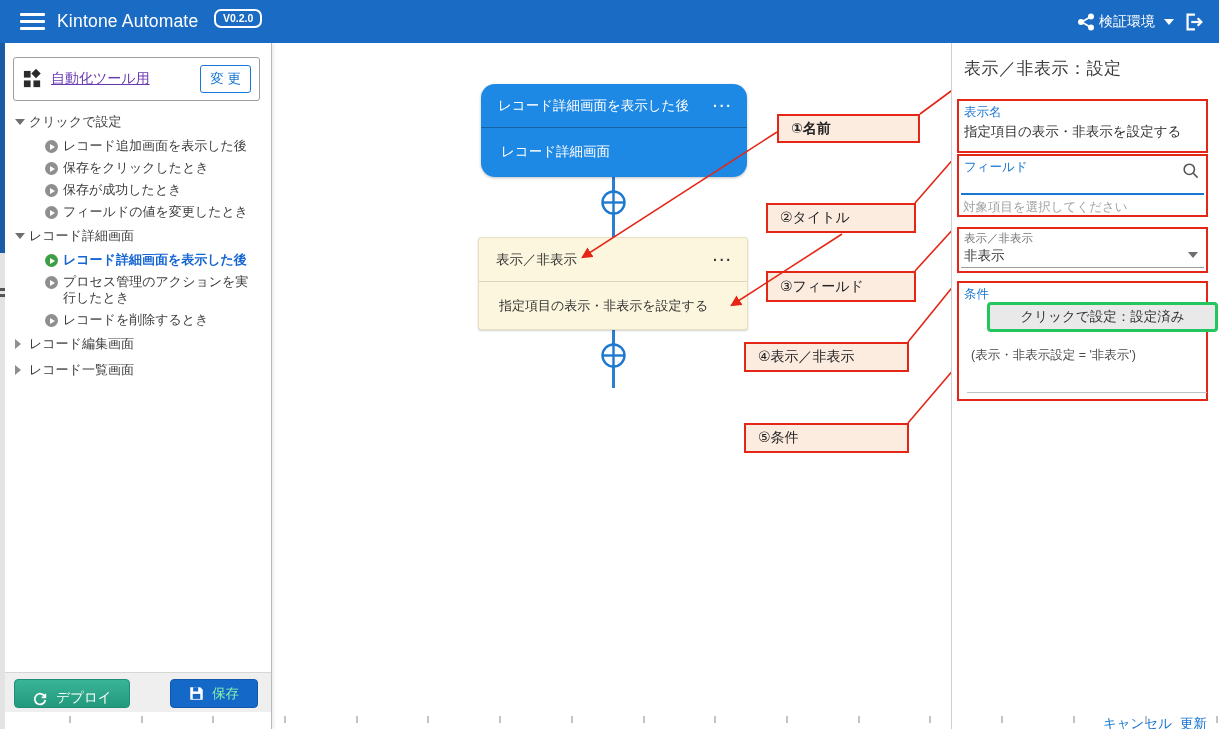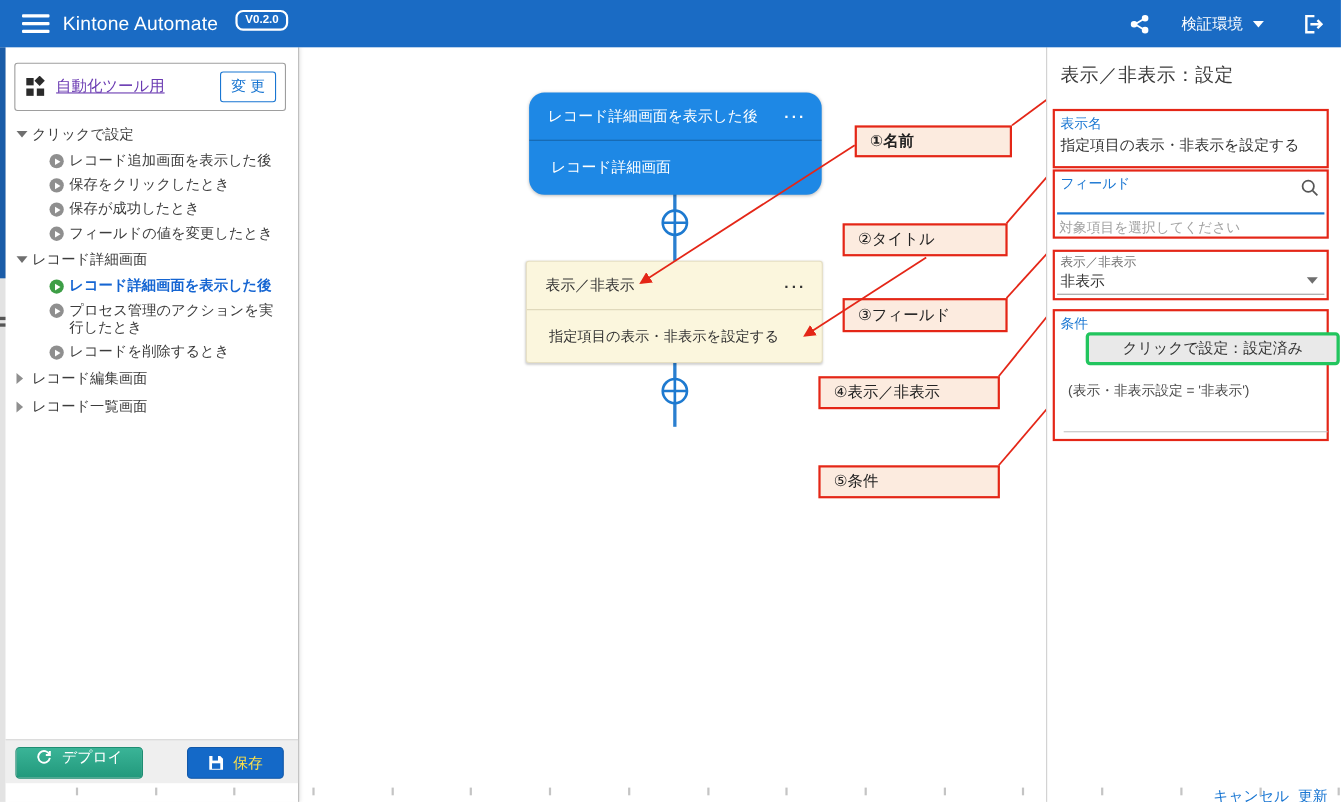--- a/index.html
+++ b/index.html
@@ -6,21 +6,21 @@
   html,body { width:1219px; height:729px; }
   body { font-family:"Liberation Sans","DejaVu Sans",sans-serif; background:#fff; overflow:hidden; }
   #app { position:relative; width:1219px; height:729px; background:#fff; overflow:hidden; }
 
   
   .header { position:absolute; left:0; top:0; width:1219px; height:43px; background:#1a6bc4; z-index:40; display:flex; align-items:center; }
   .hamburger { position:absolute; left:20px; top:13px; width:25px; height:17px; cursor:pointer; }
   .hamburger span { display:block; height:3px; background:#fff; border-radius:1px; margin-bottom:4px; }
   .app-title { position:absolute; left:57px; top:0; height:43px; line-height:43px; color:#fff; font-size:17.5px; font-weight:500; letter-spacing:.2px; }
   .version-badge { position:absolute; left:214px; top:9px; color:#fff; border:2px solid #fff; border-radius:7px; font-size:10.5px; font-weight:bold; padding:1px 7px 2px; }
-  .header-right { position:absolute; right:14px; top:0; height:43px; display:flex; align-items:center; gap:28px; }
+  .header-right { position:absolute; right:14px; top:0; height:43px; display:flex; align-items:center; gap:3px; }
   .env-switcher { display:flex; align-items:center; gap:9px; cursor:pointer; }
   .env-label { color:#fff; font-size:14px; }
   .caret-down-white { width:0; height:0; border-left:5px solid transparent; border-right:5px solid transparent; border-top:6px solid #fff; }
 
   
   .edge-strip { position:absolute; left:0; top:43px; width:5px; height:686px; background:#e3e3e3; z-index:30; }
   .edge-strip .blue { position:absolute; left:0; top:0; width:5px; height:210px; background:#1a5ca8; }
   .edge-strip .mark { position:absolute; left:0; width:5px; height:3px; background:#555; }
 
   
@@ -33,22 +33,22 @@
   .tw { width:14px; display:inline-flex; }
   .caret-exp { width:0; height:0; border-left:5px solid transparent; border-right:5px solid transparent; border-top:6px solid #6f6f6f; }
   .caret-col { width:0; height:0; border-top:5px solid transparent; border-bottom:5px solid transparent; border-left:6px solid #8f8f8f; }
   .tree-item { display:flex; align-items:flex-start; padding:3px 0 3px 40px; cursor:pointer; }
   .play-icon { flex:0 0 13px; width:13px; height:13px; border-radius:50%; background:#8f8f8f; position:relative; margin-top:2px; }
   .play-icon:after { content:""; position:absolute; left:5px; top:3.5px; width:0; height:0; border-top:3px solid transparent; border-bottom:3px solid transparent; border-left:5px solid #fff; }
   .play-icon.green { background:#3d9e46; }
   .tree-item .lbl { margin-left:5px; max-width:198px; line-height:16px; }
   .tree-item.selected .lbl { color:#1565d2; font-weight:bold; }
   .sidebar-footer { position:absolute; left:0; top:629px; width:266px; height:40px; background:#efefef; border-top:1px solid #d6d6d6; }
-  .deploy-btn { position:absolute; left:9px; top:6px; width:116px; height:29px; border:1px solid #1f8d72; border-radius:4px; background:linear-gradient(#3ab497,#22997c); color:#fff; font-size:13.5px; display:flex; align-items:flex-start; justify-content:center; gap:8px; cursor:pointer; font-family:inherit; }
-  .save-btn { position:absolute; left:165px; top:6px; width:88px; height:29px; border:1px solid #1258a8; border-radius:4px; background:#1469c8; color:#fde047; font-size:13.5px; display:flex; align-items:center; justify-content:center; gap:8px; cursor:pointer; font-family:inherit; }
+  .deploy-btn { position:absolute; left:9px; top:6px; width:116px; height:29px; border:1px solid #1f8d72; border-radius:4px; background:linear-gradient(#3ab497,#22997c); color:#fff; font-size:13.5px; display:flex; align-items:flex-end; justify-content:center; gap:8px; cursor:pointer; font-family:inherit; }
+  .save-btn { position:absolute; left:165px; top:6px; width:88px; height:29px; border:1px solid #1258a8; border-radius:4px; background:#1469c8; color:#86efac; font-size:13.5px; display:flex; align-items:center; justify-content:center; gap:8px; cursor:pointer; font-family:inherit; }
 
   
   .connector { position:absolute; left:612px; top:120px; width:2.5px; height:268px; background:#2a7fd0; z-index:1; }
   .flow-node { position:absolute; z-index:2; }
   .node-blue { left:481px; top:84px; width:266px; height:93px; background:#1e88e5; border-radius:14px; box-shadow:0 1px 3px rgba(0,0,0,.25); color:#fff; }
   .node-blue .node-head { border-bottom:1px solid rgba(0,0,0,.28); }
   .node-head { height:44px; display:flex; align-items:center; padding:0 14px 0 17px; font-size:13.5px; }
   .node-menu { margin-left:auto; font-weight:bold; letter-spacing:2px; font-size:14px; cursor:pointer; }
   .node-body { height:47px; display:flex; align-items:center; padding:0 20px; font-size:13.5px; }
   .node-yellow { left:478px; top:237px; width:270px; height:93px; background:#fbf6dd; border:1px solid #e6dfc2; border-radius:3px; box-shadow:0 1px 2px rgba(0,0,0,.18); color:#333; }

